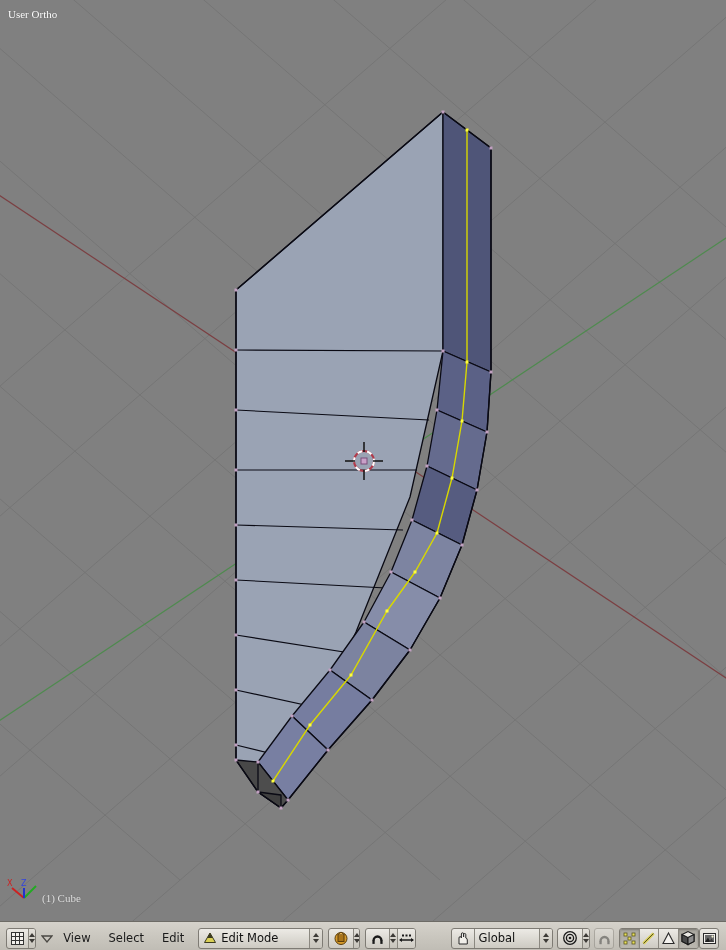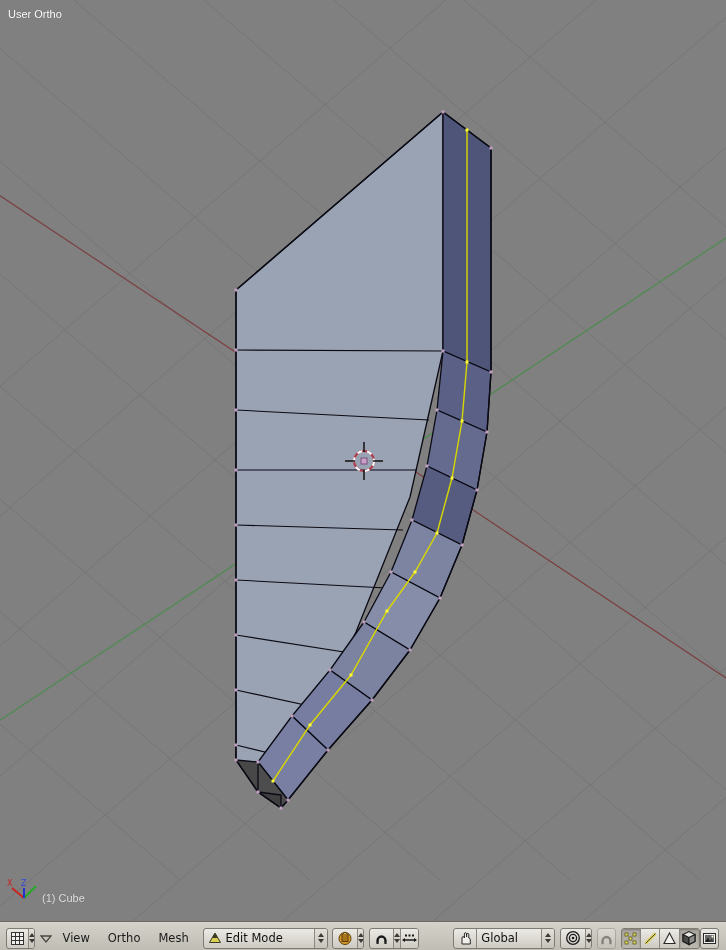--- a/index.html
+++ b/index.html
@@ -16,21 +16,21 @@
     position: absolute; left: 0; top: 0;
     width: 726px; height: 921px;
     background: #808080;
     overflow: hidden;
   }
   #viewport-svg { position: absolute; left: 0; top: 0; }
 
   .vp-text {
     position: absolute;
     color: #ffffff;
-    font-family: Liberation Sans, sans-serif;
+    font-family: Liberation Serif, serif;
     font-size: 11px;
     line-height: 12px;
     text-shadow: 0 0 1px rgba(0,0,0,.35);
     white-space: nowrap;
     user-select: none;
   }
   #view-label { left: 8px; top: 8px; }
   #object-label { left: 42px; top: 892px; color: #e2e2e2; }
 
   
@@ -286,22 +286,22 @@
       </div>
     </div>
 
     <div class="dd-arrow" style="margin-left:4px;">
       <svg width="12" height="9" viewBox="0 0 12 9">
         <polygon points="1,2 11,2 6,8" fill="none" stroke="#4a4843" stroke-width="1.3"></polygon>
       </svg>
     </div>
 
     <div class="menu-item">View</div>
-    <div class="menu-item">Ortho</div>
-    <div class="menu-item">Mesh</div>
+    <div class="menu-item">Select</div>
+    <div class="menu-item">Edit</div>
 
     <div class="sep"></div>
 
     <div class="combo" style="min-width:125px;">
       <div class="combo-face" style="flex:1;">
         <span>
           <svg width="14" height="14" viewBox="0 0 14 14">
             <polygon points="7,2 12.5,11.5 1.5,11.5" fill="#d9cf55" stroke="#3a3a20" stroke-width="1"></polygon>
             <polygon points="7,2 9.8,7 4.2,7" fill="#3a3a20"></polygon>
           </svg>

